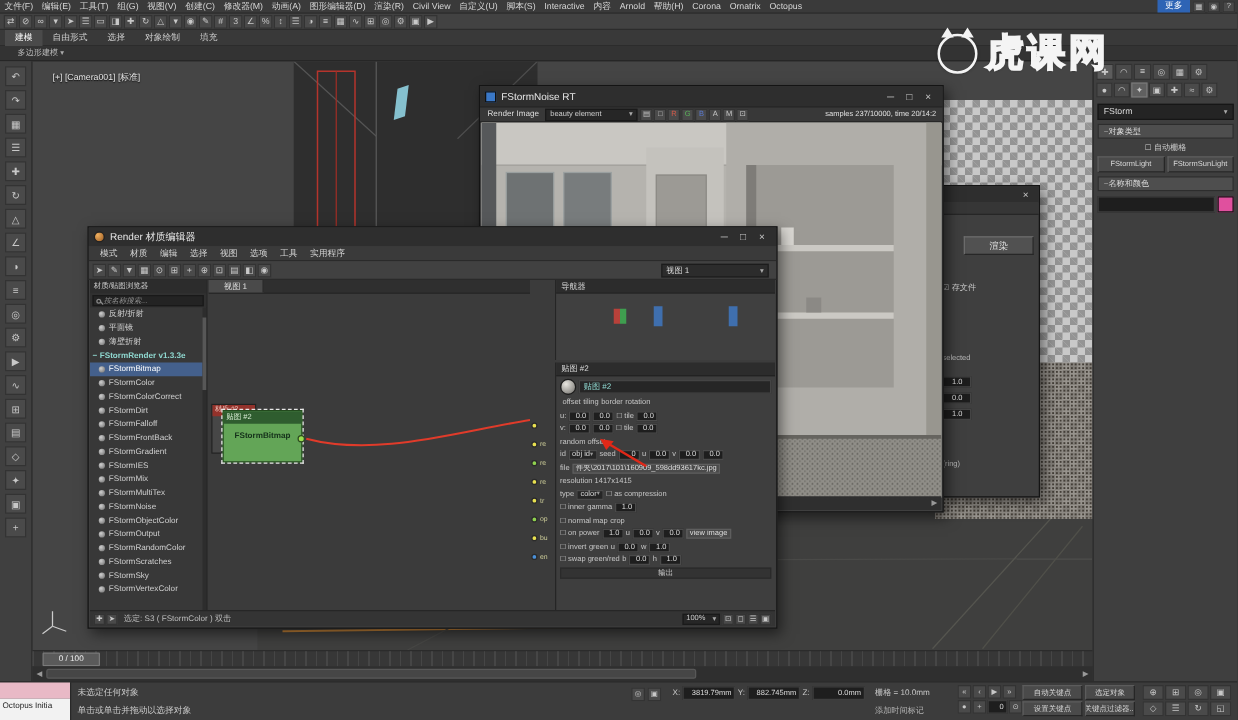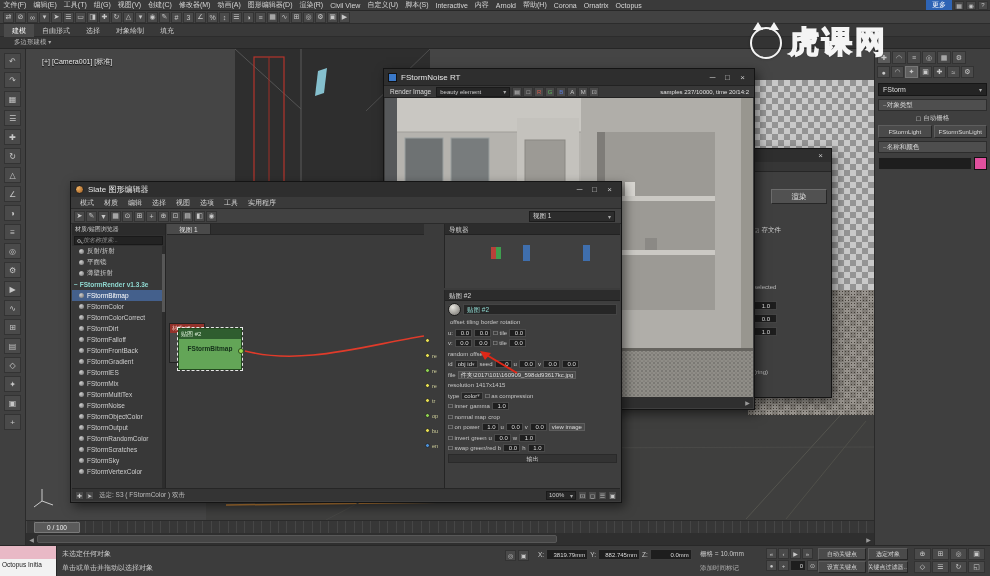--- a/index.html
+++ b/index.html
@@ -416,21 +416,21 @@
       <span class="ar">◀</span>
       <span class="fs-thumb"></span>
       <span class="sp"></span>
       <span class="ar">▶</span>
     </div>
   </div>
 
   <div id="slate" class="win">
     <div class="titlebar">
       <span class="sl-appicon"></span>
-      <span class="t">Slate 图形编辑器</span>
+      <span class="t">Render 材质编辑器</span>
       <span class="winbtns">
 
       <span class="winbtn">─</span>
           <span class="winbtn">□</span>
           <span class="winbtn">×</span>
         </span>
     </div>
     <div class="sl-menu">
 
     <span class="sl-mn">模式</span>

